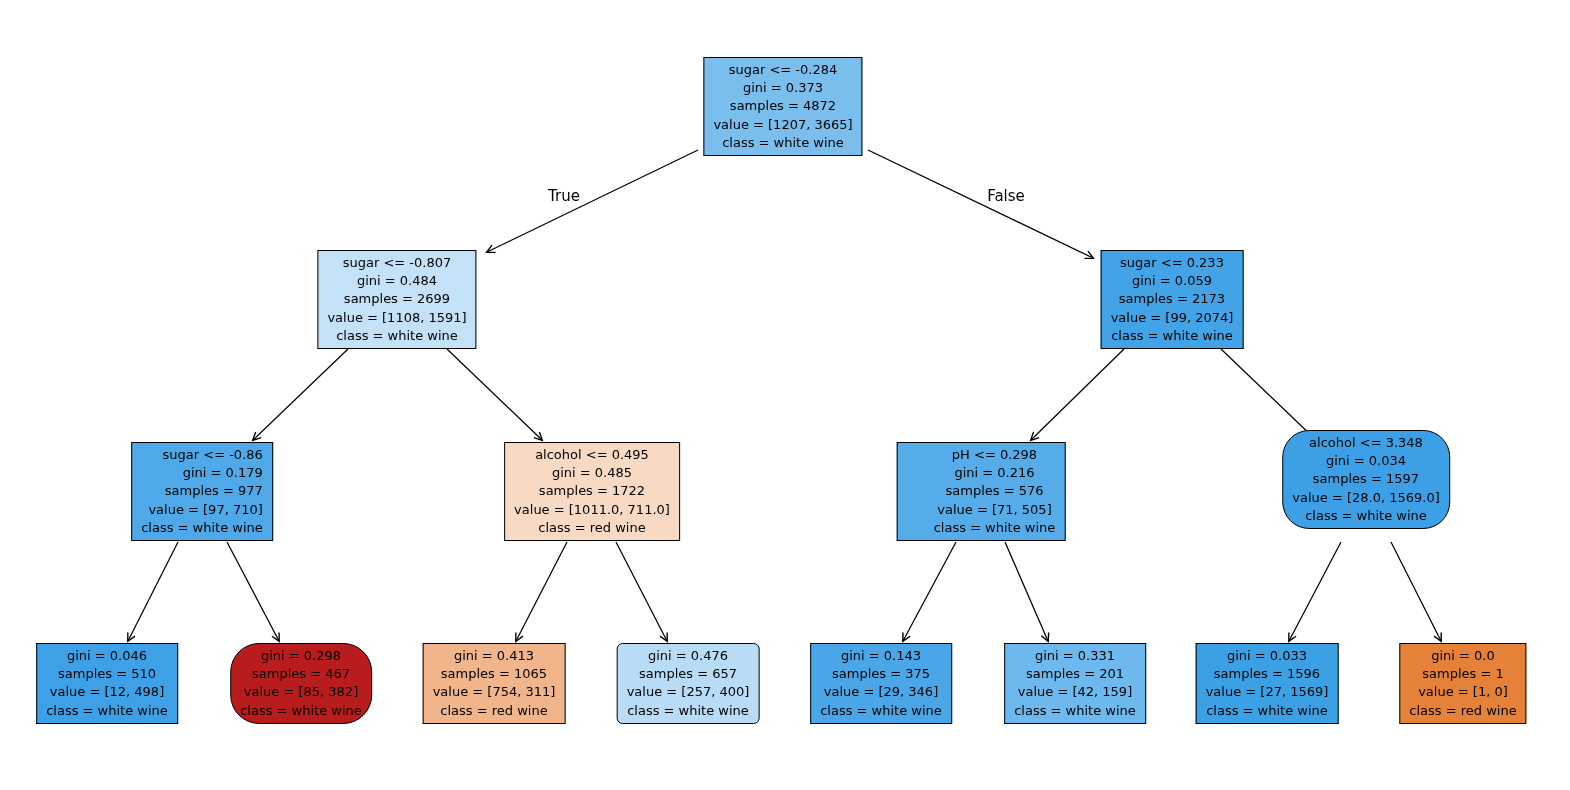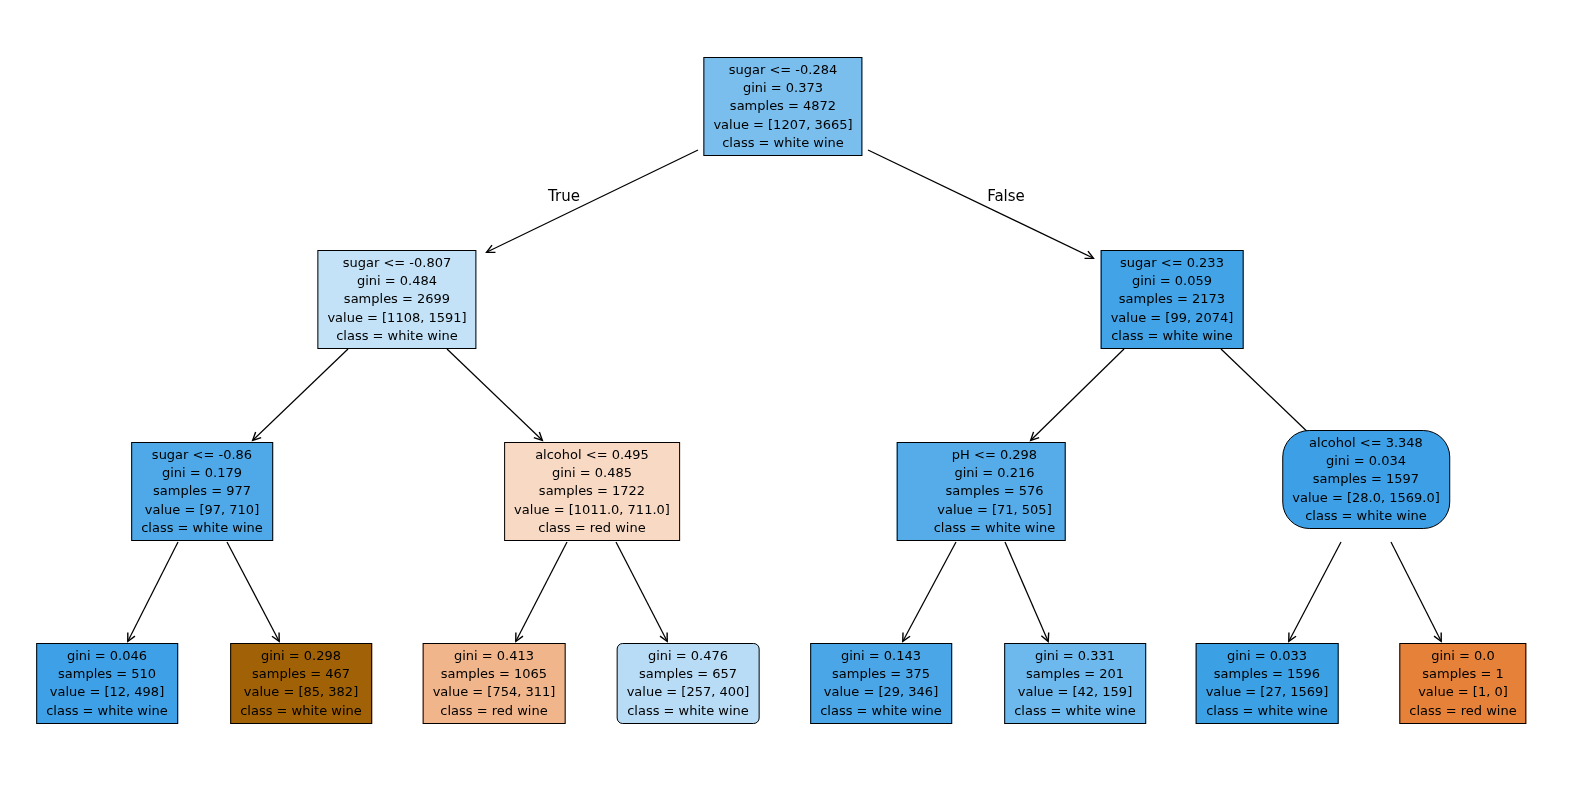--- a/index.html
+++ b/index.html
@@ -70,21 +70,21 @@
   </div>
 
   <div class="node" style="left: 1172px; top: 250px; background-color: rgb(66, 163, 230);">
     <div>sugar &lt;= 0.233</div>
     <div>gini = 0.059</div>
     <div>samples = 2173</div>
     <div>value = [99, 2074]</div>
     <div>class = white wine</div>
   </div>
 
-  <div class="node" style="left: 202px; top: 442px; background-color: rgb(79, 169, 232);">
+  <div class="node" style="left: 202px; top: 442px; background-color: rgb(79, 169, 232); text-align: right;">
     <div>sugar &lt;= -0.86</div>
     <div>gini = 0.179</div>
     <div>samples = 977</div>
     <div>value = [97, 710]</div>
     <div>class = white wine</div>
   </div>
 
   <div class="node" style="left: 592px; top: 442px; background-color: rgb(247, 217, 196);">
     <div>alcohol &lt;= 0.495</div>
     <div>gini = 0.485</div>
@@ -109,21 +109,21 @@
     <div>class = white wine</div>
   </div>
 
   <div class="node" style="left: 107px; top: 643px; background-color: rgb(62, 160, 230);">
     <div>gini = 0.046</div>
     <div>samples = 510</div>
     <div>value = [12, 498]</div>
     <div>class = white wine</div>
   </div>
 
-  <div class="node" style="left: 301px; top: 643px; background-color: #a16207;">
+  <div class="node" style="left: 301px; top: 643px; background-color: #b91c1c; border-radius: 29px;">
     <div>gini = 0.298</div>
     <div>samples = 467</div>
     <div>value = [85, 382]</div>
     <div>class = white wine</div>
   </div>
 
   <div class="node" style="left: 494px; top: 643px; background-color: rgb(240, 181, 139);">
     <div>gini = 0.413</div>
     <div>samples = 1065</div>
     <div>value = [754, 311]</div>

